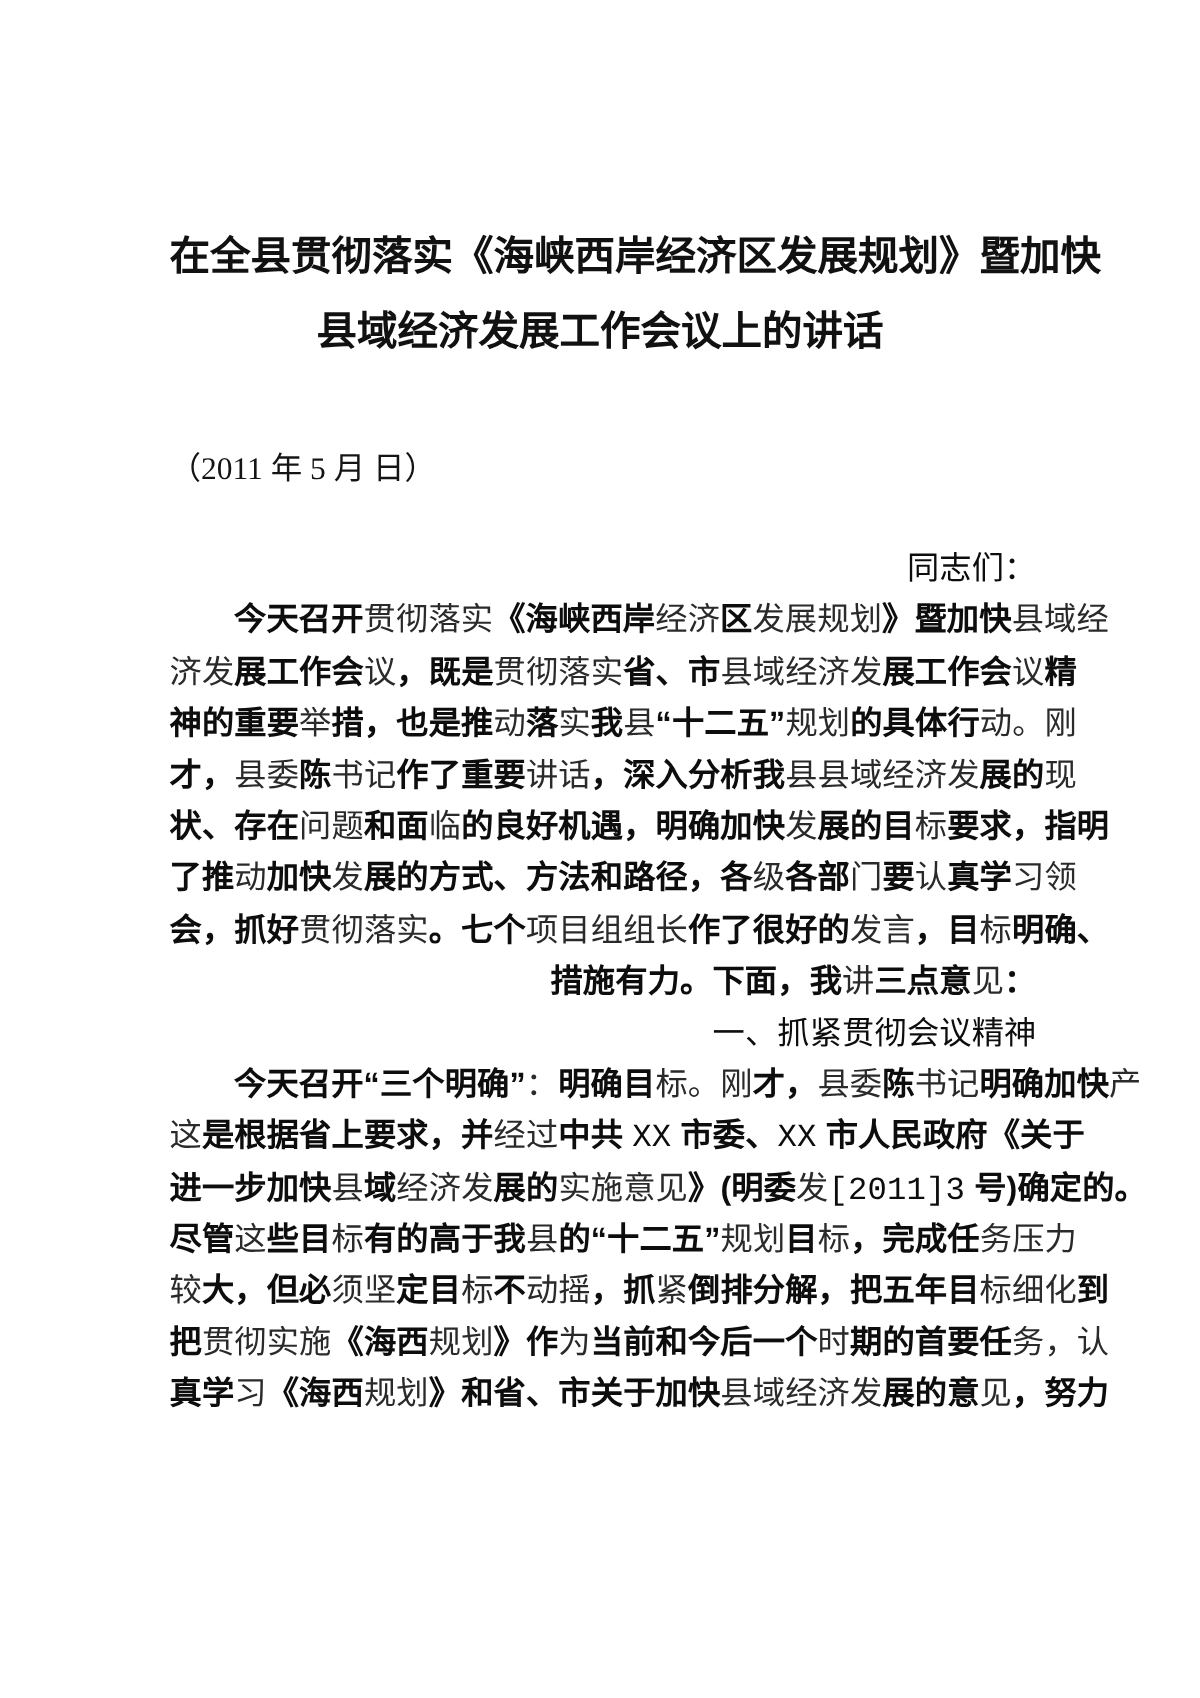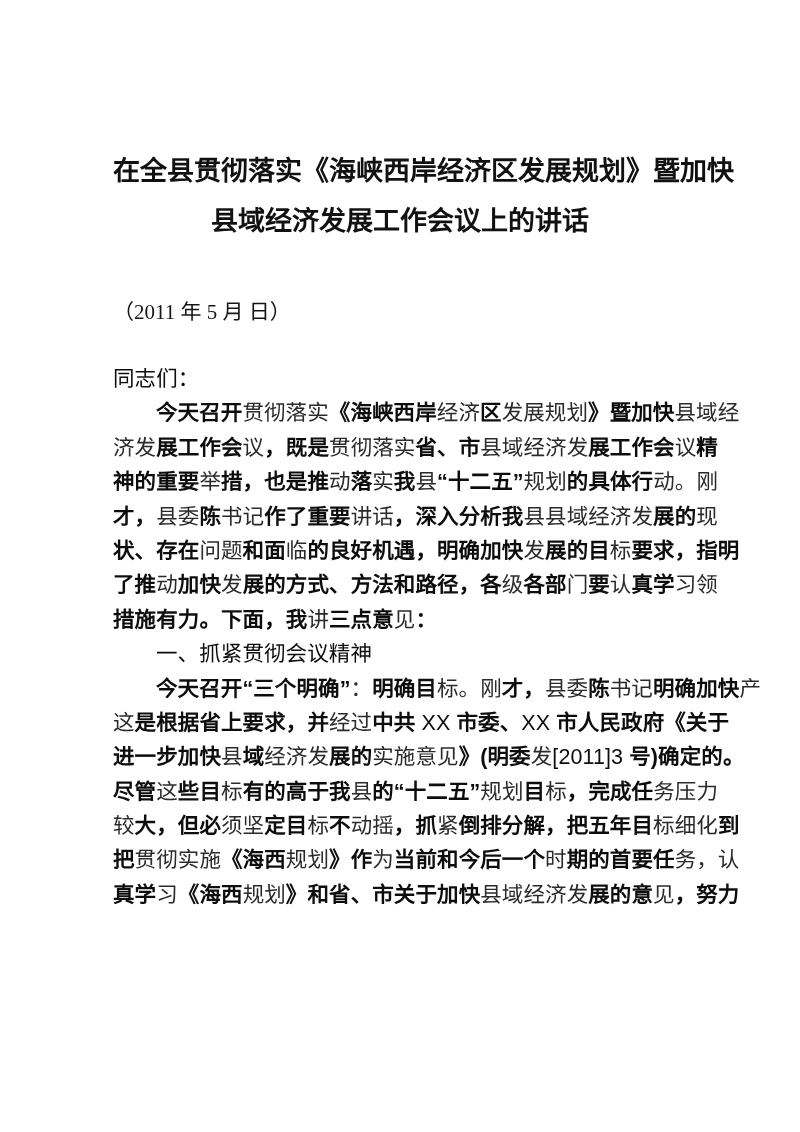--- a/index.html
+++ b/index.html
@@ -59,41 +59,42 @@
     font-family: "Liberation Serif", "DejaVu Serif", serif;
     color: #141414;
   }
 
   
   .doc-body {
     position: absolute;
     left: 113px;
     top: 362px;
     width: 578px;
+    text-align: right;
   }
   .bline {
     display: block;
     font-size: 21.5px;
     line-height: 34.4px;
     height: 34.4px;
     white-space: nowrap;
     color: #0d0d0d;
     letter-spacing: 0.1px;
   }
   
   .bline.indent {
     text-indent: 43px;
   }
   
   .hv { font-weight: 700; }
   
   .lt { font-weight: 400; color: #2a2a2a; }
   
   .ser {
-    font-family: Liberation Sans, sans-serif;
+    font-family: Liberation Mono, monospace;
     font-weight: 400;
   }
 </style>
 </head>
 <body>
 
 <div class="page">
 
   <div class="doc-title">
     <span class="tline">在全县贯彻落实《海峡西岸经济区发展规划》暨加快</span>
@@ -111,20 +112,21 @@
     <span class="bline"><span class="lt">济发</span><span class="hv">展工作会</span><span class="lt">议</span><span class="hv">，既是</span><span class="lt">贯彻落实</span><span class="hv">省、市</span><span class="lt">县域经济发</span><span class="hv">展工作会</span><span class="lt">议</span><span class="hv">精</span></span>
 
     <span class="bline"><span class="hv">神的重要</span><span class="lt">举</span><span class="hv">措，也是推</span><span class="lt">动</span><span class="hv">落</span><span class="lt">实</span><span class="hv">我</span><span class="lt">县</span><span class="hv">“十二五”</span><span class="lt">规划</span><span class="hv">的具体行</span><span class="lt">动。刚</span></span>
 
     <span class="bline"><span class="hv">才，</span><span class="lt">县委</span><span class="hv">陈</span><span class="lt">书记</span><span class="hv">作了重要</span><span class="lt">讲话</span><span class="hv">，深入分析我</span><span class="lt">县县域经济发</span><span class="hv">展的</span><span class="lt">现</span></span>
 
     <span class="bline"><span class="hv">状、存在</span><span class="lt">问题</span><span class="hv">和面</span><span class="lt">临</span><span class="hv">的良好机遇，明确加快</span><span class="lt">发</span><span class="hv">展的目</span><span class="lt">标</span><span class="hv">要求，指明</span></span>
 
     <span class="bline"><span class="hv">了推</span><span class="lt">动</span><span class="hv">加快</span><span class="lt">发</span><span class="hv">展的方式、方法和路径，各</span><span class="lt">级</span><span class="hv">各部</span><span class="lt">门</span><span class="hv">要</span><span class="lt">认</span><span class="hv">真学</span><span class="lt">习领</span></span>
 
+    <span class="bline"><span class="hv">会，抓好</span><span class="lt">贯彻落实</span><span class="hv">。七个</span><span class="lt">项目组组长</span><span class="hv">作了很好的</span><span class="lt">发言</span><span class="hv">，目</span><span class="lt">标</span><span class="hv">明确、</span></span>
 
     <span class="bline"><span class="hv">措施有力。下面，我</span><span class="lt">讲</span><span class="hv">三点意</span><span class="lt">见</span><span class="hv">：</span></span>
 
     <span class="bline indent">一、抓紧贯彻会议精神</span>
 
     <span class="bline indent"><span class="hv">今天召开“三个明确”</span><span class="lt">：</span><span class="hv">明确目</span><span class="lt">标。刚</span><span class="hv">才，</span><span class="lt">县委</span><span class="hv">陈</span><span class="lt">书记</span><span class="hv">明确加快</span><span class="lt">产</span></span>
 
 
     <span class="bline"><span class="lt">这</span><span class="hv">是根据省上要求，并</span><span class="lt">经过</span><span class="hv">中共 </span><span class="ser">XX</span><span class="hv"> 市委、</span><span class="ser">XX</span><span class="hv"> 市人民政府《关于</span></span>
 

